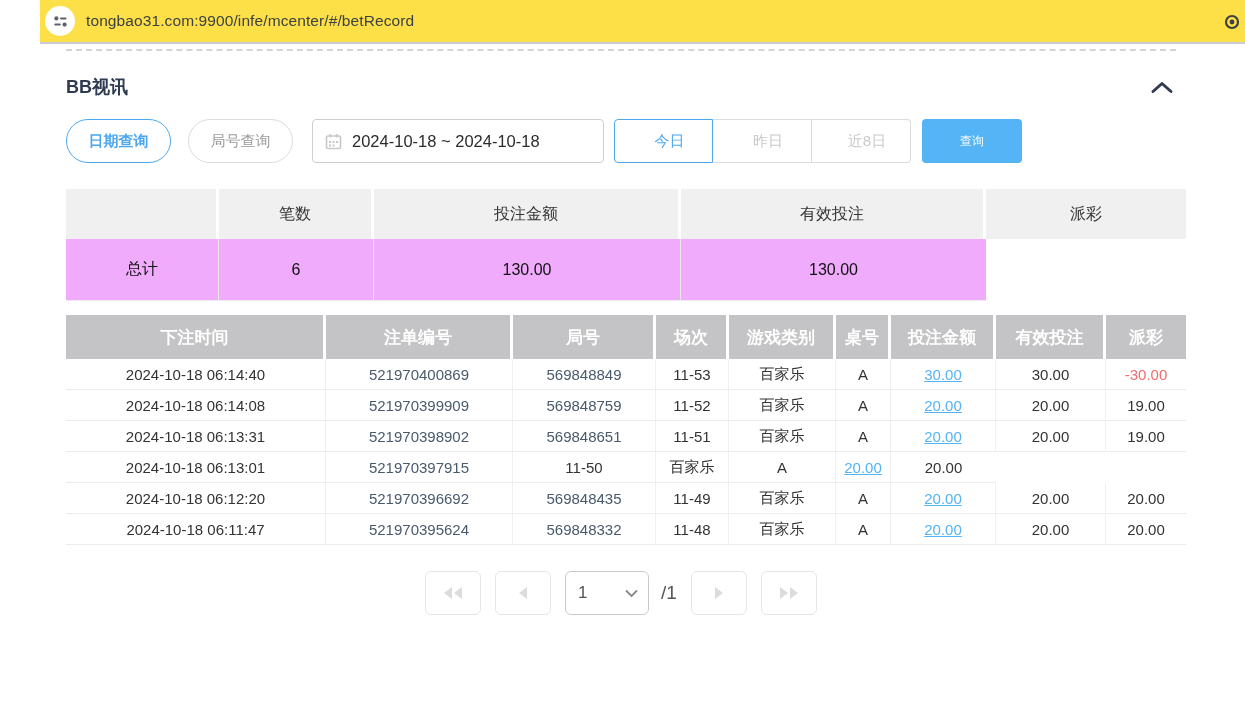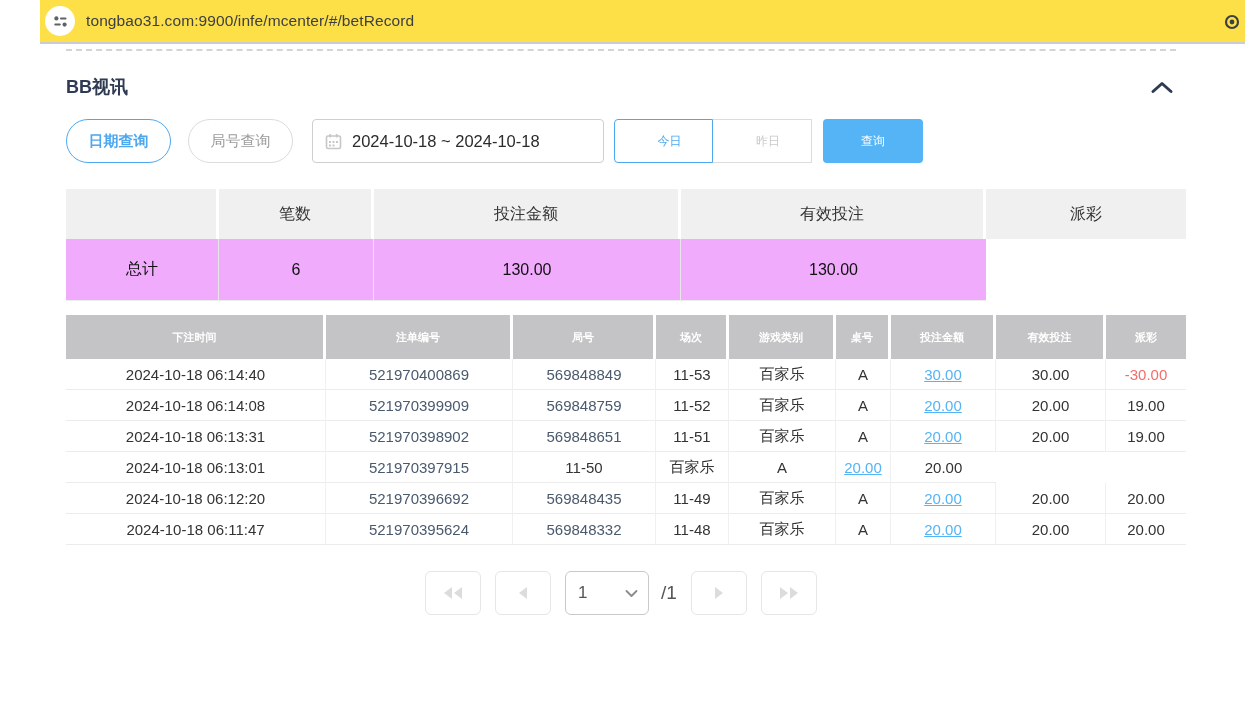--- a/index.html
+++ b/index.html
@@ -30,21 +30,21 @@
   .pill-btn.active { border:1.5px solid var(--accent-border); color:var(--accent-border); font-weight:bold; }
   .pill-btn.inactive { border:1px solid #dcdcdc; color:#9a9a9a; margin-left:17px; }
 
   .date-input { margin-left:19px; width:292px; height:44px; border:1px solid #cfcfcf;
     border-radius:4px; display:flex; align-items:center; padding-left:12px; cursor:pointer; background:#fff; }
   .date-input .cal { flex:0 0 auto; display:flex; }
   .date-text { margin-left:10px; font-size:16.5px; color:#2b2b2b; }
 
   .seg-group { margin-left:10px; display:flex; }
   .seg-btn { width:99px; height:44px; display:flex; align-items:center; justify-content:center;
-    font-size:12px; background:#fff; cursor:pointer;padding-left:12px; }
+    font-size:15px; background:#fff; cursor:pointer;padding-left:12px; }
   .seg-btn.active { border:1px solid var(--accent-border); color:var(--accent-border);
     border-radius:4px 0 0 4px; }
   .seg-btn.mid { border-top:1px solid #dcdcdc; border-bottom:1px solid #dcdcdc;
     border-right:1px solid #dcdcdc; color:#c9c9c9; }
   .seg-btn.last { border-top:1px solid #dcdcdc; border-bottom:1px solid #dcdcdc;
     border-right:1px solid #dcdcdc; color:#c9c9c9; border-radius:0 4px 4px 0; }
 
   .search-btn { margin-left:11px; width:100px; height:44px; border:none; border-radius:4px;
     background:var(--accent); color:#fff; font-size:12px; cursor:pointer;
     font-family:inherit; display:flex; align-items:center; justify-content:center; }
@@ -58,21 +58,21 @@
   .sum-body .cell { height:62px; background:#f0abfc; border-right:1px solid #e8e8e8;
     border-bottom:1px solid #ececec; display:flex; align-items:center; justify-content:center;
     font-size:16px; color:#111; }
   .sum-body .cell:last-child { border-right:none; }
 
   
   .bet-table { margin-top:14px; width:1120px; }
   .bt-grid { display:grid; grid-template-columns:260px 187px 143px 73px 107px 55px 105px 110px 80px; }
   .bt-head .cell { height:44px; background:#c4c4c6; border-right:3px solid #fff;
     display:flex; align-items:center; justify-content:center;
-    font-size:11px; font-weight:bold; color:#fff; }
+    font-size:17px; font-weight:bold; color:#fff; }
   .bt-head .cell:last-child { border-right:none; }
   .trow .tcell { height:31px; border-right:1px solid #f0f0f0; border-bottom:1px solid #ececec;
     display:flex; align-items:center; justify-content:center; font-size:15px; color:#333; background:#fff; }
   .trow .tcell:last-child { border-right:none; }
   .tcell.muted { color:#4a5a6d; }
   .tcell.neg { color:var(--negative); }
   .amount-link { color:var(--accent); text-decoration:underline; cursor:pointer; font-size:15px; }
 
   
   .pagination { width:1110px; margin-top:26px; display:flex; justify-content:center;
@@ -137,20 +137,21 @@
           <rect x="4" y="11.5" width="2" height="2" fill="#c7c7c7"></rect>
             <rect x="7.5" y="11.5" width="2" height="2" fill="#c7c7c7"></rect>
         </svg>
       </span>
       <span class="date-text">2024-10-18 ~ 2024-10-18</span>
     </div>
 
     <div class="seg-group">
       <div class="seg-btn active">今日</div>
       <div class="seg-btn mid">昨日</div>
+      <div class="seg-btn last">近8日</div>
     </div>
 
     <button class="search-btn">查询</button>
   </div>
 
   <div class="summary">
     <div class="sum-grid sum-head">
       <div class="cell"></div>
       <div class="cell">笔数</div>
       <div class="cell">投注金额</div>

